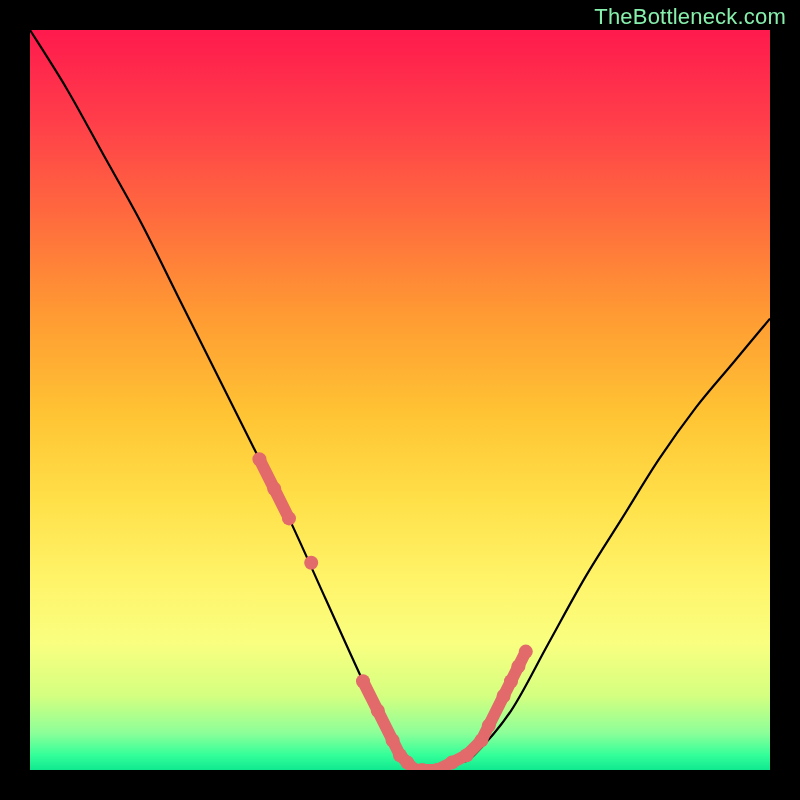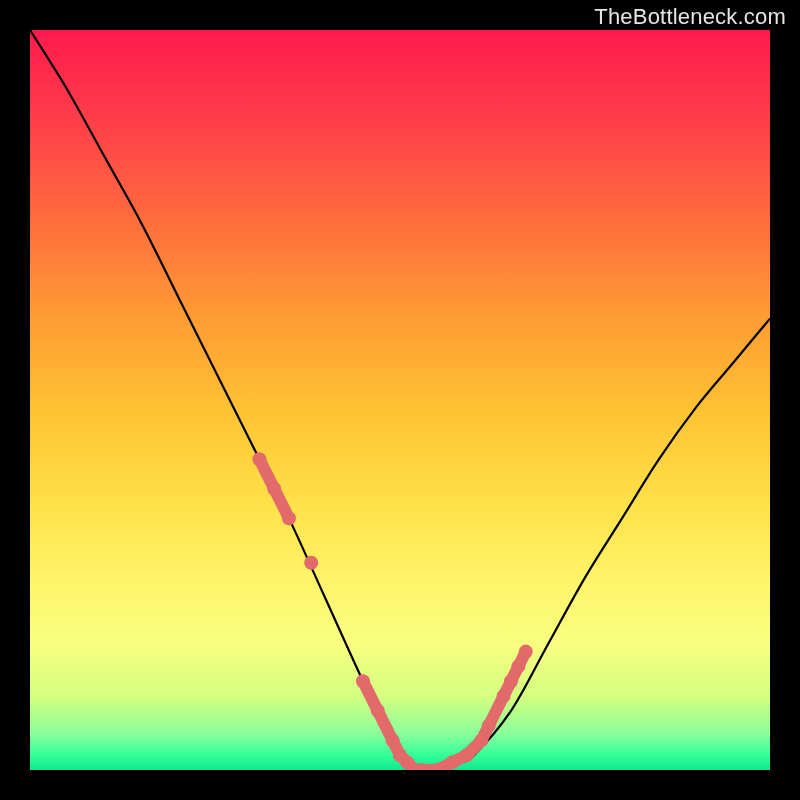--- a/index.html
+++ b/index.html
@@ -41,21 +41,21 @@
        #f9ff80 83%,
        #d4ff80 90%,
        #8cff99 95%,
        #33ff99 98%,
        #10e890 100%);
   }
   .watermark {
     position: absolute;
     top: 4px;
     right: 14px;
-    color: #e5e5e5;
+    color: #86efac;
     font-size: 22px;
     font-weight: 500;
     letter-spacing: 0.2px;
     user-select: none;
   }
   svg.curve {
     position: absolute;
     left: 0; top: 0;
     width: 740px;
     height: 740px;

